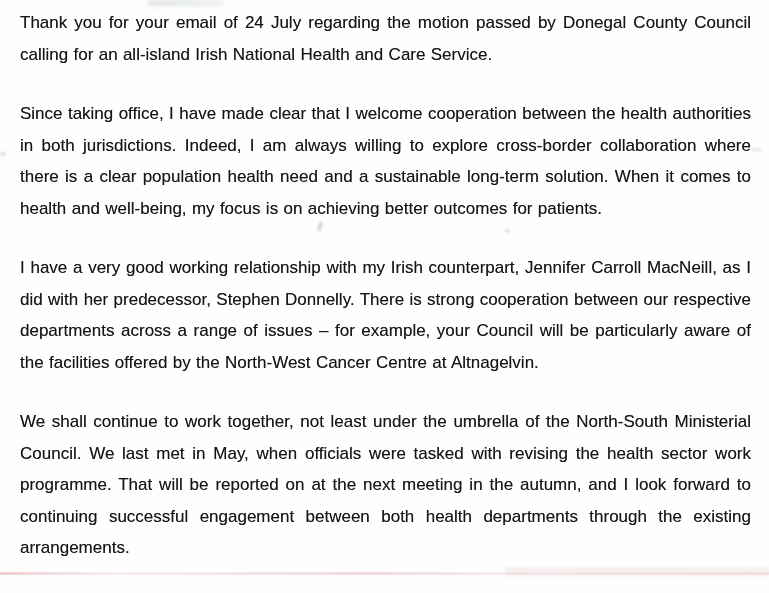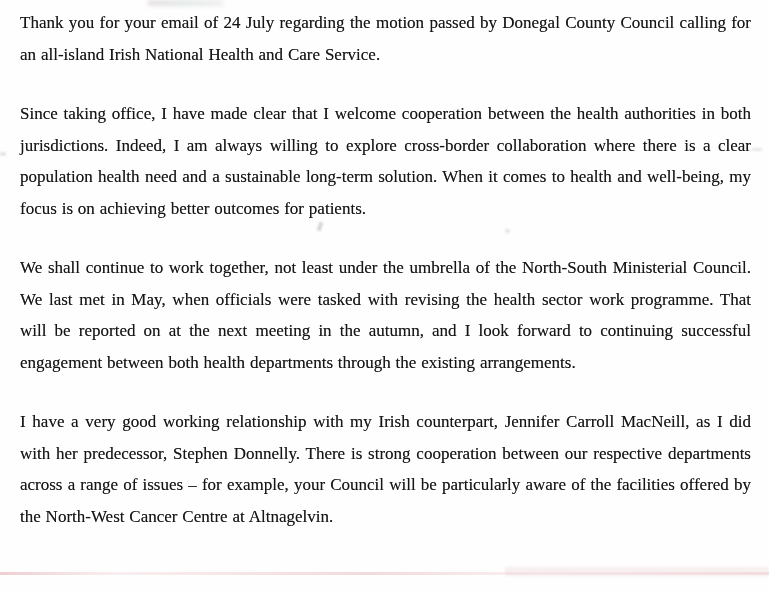--- a/index.html
+++ b/index.html
@@ -10,21 +10,21 @@
     width: 769px;
     height: 593px;
     overflow: hidden;
     background: var(--background, #fefefe);
   }
   .page {
     position: relative;
     width: 769px;
     height: 593px;
     background: var(--background, #fefefe);
-    font-family: Liberation Serif, serif;
+    font-family: Liberation Sans, sans-serif;
   }
   .text-block {
     position: absolute;
     left: 20px;
     top: 7px;
     width: 731px;
     font-size: 17px;
     line-height: 31.5px;
     color: var(--text, #161616);
     text-align: justify;
@@ -79,22 +79,22 @@
   .speck-3 { left: 752px; top: 148px; width: 10px; height: 3px; background: rgba(150,150,155,0.22); filter: blur(1px); }
   .speck-4 { left: 0px; top: 152px; width: 6px; height: 4px; background: rgba(150,150,155,0.25); filter: blur(1px); }
 </style>
 </head>
 <body>
 
 <div class="page">
   <div class="text-block">
     <p>Thank you for your email of 24 July regarding the motion passed by Donegal County Council calling for an all-island Irish National Health and Care Service.</p>
     <p>Since taking office, I have made clear that I welcome cooperation between the health authorities in both jurisdictions.  Indeed, I am always willing to explore cross-border collaboration where there is a clear population health need and a sustainable long-term solution.  When it comes to health and well-being, my focus is on achieving better outcomes for patients.</p>
+    <p>I have a very good working relationship with my Irish counterpart, Jennifer Carroll MacNeill, as I did with her predecessor, Stephen Donnelly.  There is strong cooperation between our respective departments across a range of issues – for example, your Council will be particularly aware of the facilities offered by the North-West Cancer Centre at Altnagelvin.</p>
     <p>We shall continue to work together, not least under the umbrella of the North-South Ministerial Council.  We last met in May, when officials were tasked with revising the health sector work programme.  That will be reported on at the next meeting in the autumn, and I look forward to continuing successful engagement between both health departments through the existing arrangements.</p>
-    <p>I have a very good working relationship with my Irish counterpart, Jennifer Carroll MacNeill, as I did with her predecessor, Stephen Donnelly.  There is strong cooperation between our respective departments across a range of issues – for example, your Council will be particularly aware of the facilities offered by the North-West Cancer Centre at Altnagelvin.</p>
   </div>
 
   <div class="artifact smudge-top"></div>
   <div class="artifact scanband-bottom"></div>
   <div class="artifact scanline-bottom"></div>
   <div class="artifact speck-1"></div>
   <div class="artifact speck-2"></div>
   <div class="artifact speck-3"></div>
   <div class="artifact speck-4"></div>
 </div>

